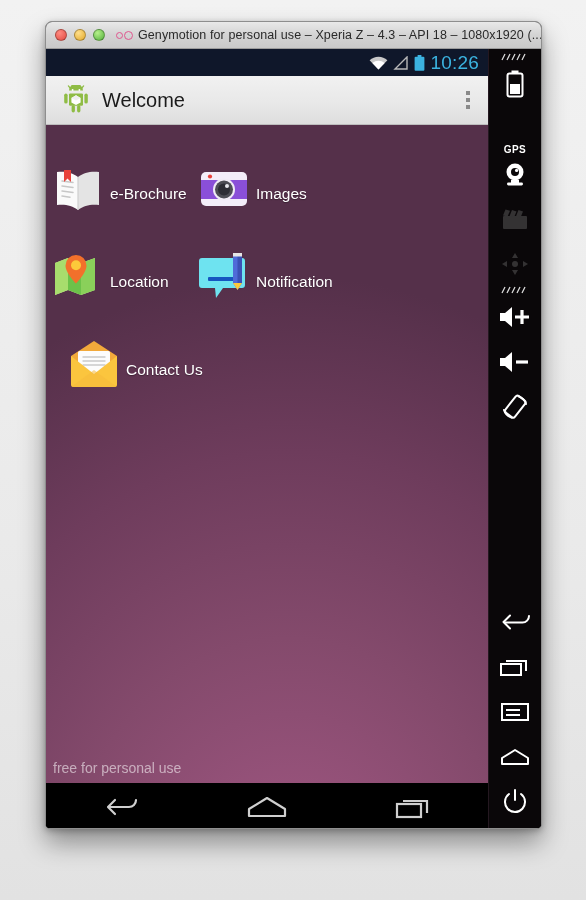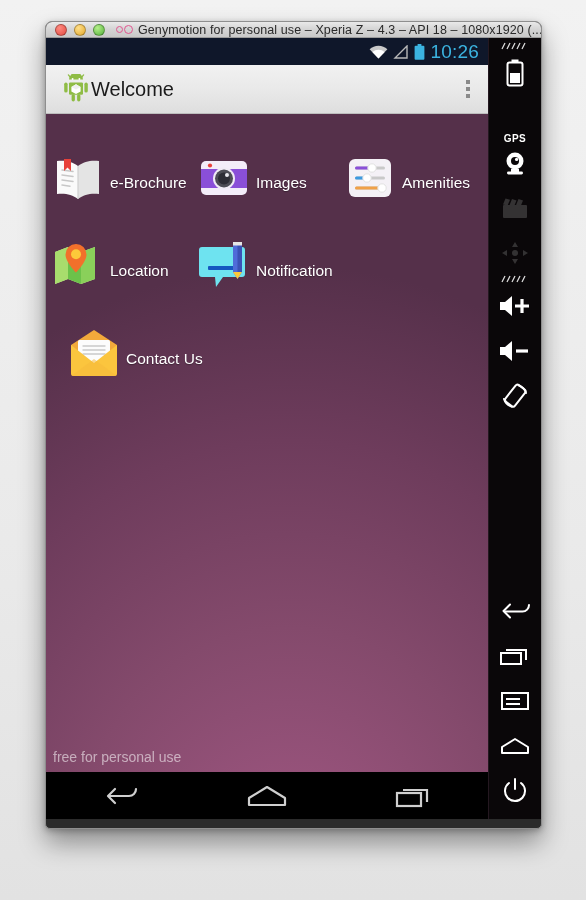--- a/index.html
+++ b/index.html
@@ -15,21 +15,21 @@
   
   .win{
     position:absolute; left:45px; top:21px; width:497px; height:808px;
     border-radius:7px 7px 5px 5px;
     background:#2b2b2b;
     box-shadow:0 14px 26px rgba(0,0,0,.38), 0 2px 6px rgba(0,0,0,.25);
     overflow:hidden;
     border:1px solid #8e8e8e;
   }
   .titlebar{
-    position:relative; height:16px; width:100%;
+    position:relative; height:27px; width:100%;
     background:linear-gradient(180deg,#e9e9e9 0%,#d4d4d4 48%,#c9c9c9 100%);
     border-bottom:1px solid #9c9c9c;
     display:flex; align-items:center;
   }
   .lights{ display:flex; gap:7px; margin-left:9px; }
   .lt{ width:12px; height:12px; border-radius:50%; border:1px solid rgba(0,0,0,.28); }
   .lt.r{ background:radial-gradient(circle at 35% 30%,#ff8a80,#e24b41); }
   .lt.y{ background:radial-gradient(circle at 35% 30%,#ffdf8a,#e3a92c); }
   .lt.g{ background:radial-gradient(circle at 35% 30%,#b6f08a,#52b03b); }
   .gmlogo{ margin-left:11px; display:flex; align-items:center; gap:1px; }
@@ -54,21 +54,21 @@
   .ico-wifi{ width:19px; height:14px; position:relative; }
   .ico-sig{ width:16px; height:14px; }
   .ico-batt{ width:11px; height:16px; }
 
   
   .actionbar{
     height:49px; background:linear-gradient(180deg,#f1f1f1 0%,#e9e9e9 52%,#dedede 100%);
     border-bottom:1px solid #bdbdbd;
     display:flex; align-items:center; padding:0 0 0 15px; position:relative;
   }
-  .ab-title{ font-size:20px; color:#1b1b1b; font-weight:400; }
+  .ab-title{ font-size:20px; color:#1b1b1b; margin-left:11px; font-weight:400; }
   .overflow{ position:absolute; right:18px; top:50%; transform:translateY(-50%);
     display:flex; flex-direction:column; gap:3px; cursor:pointer; }
   .overflow b{ display:block; width:4px; height:4px; background:#8a8a8a; }
 
   
   .content{
     position:relative; height:658px;
     background:
       radial-gradient(120% 95% at 55% 118%, #a45b84 0%, #96527a 18%, #844a6c 42%, #6e3c5c 72%, #55304a 100%);
     overflow:hidden;
@@ -205,37 +205,20 @@
                     <circle cx="17" cy="18.5" r="2.1" fill="#e8413a"></circle>
                     <circle cx="31" cy="31.5" r="11" fill="#f0ebf5"></circle>
                     <circle cx="31" cy="31.5" r="9" fill="#4d4d55"></circle>
                     <circle cx="31" cy="31.5" r="6" fill="#2d2d35"></circle>
                     <circle cx="34" cy="28" r="2" fill="#e8e8ee"></circle>
                   </svg>
                 </span>
                 <span class="clabel">Images</span>
               </div>
 
-              <div class="cell">
-                <span class="iconbox">
-                  <svg width="62" height="62" viewBox="0 0 62 62">
-                    <rect x="10" y="12" width="42" height="38" rx="6" fill="#f4f1f6"></rect>
-                    <rect x="16" y="19.5" width="30" height="3" rx="1.5" fill="#c9c9c9"></rect>
-                    <rect x="16" y="19.5" width="15" height="3" rx="1.5" fill="#8a4fd8"></rect>
-                    <circle cx="33" cy="21" r="4.2" fill="#fff" stroke="#e2e2e2" stroke-width="1"></circle>
-                    <rect x="16" y="29.5" width="30" height="3" rx="1.5" fill="#c9c9c9"></rect>
-                    <rect x="16" y="29.5" width="10" height="3" rx="1.5" fill="#3b9ae0"></rect>
-                    <circle cx="28" cy="31" r="4.2" fill="#fff" stroke="#e2e2e2" stroke-width="1"></circle>
-                    <rect x="16" y="39.5" width="30" height="3" rx="1.5" fill="#c9c9c9"></rect>
-                    <rect x="16" y="39.5" width="25" height="3" rx="1.5" fill="#f0a148"></rect>
-                    <circle cx="43" cy="41" r="4.2" fill="#fff" stroke="#e2e2e2" stroke-width="1"></circle>
-                  </svg>
-                </span>
-                <span class="clabel">Amenities</span>
-              </div>
             </div>
 
             <div class="row" style="margin-top:14px;">
               <div class="cell">
                 <span class="iconbox">
                   <svg width="62" height="62" viewBox="0 0 62 62">
                     <path d="M8 17 L21 12 L34 17 L48 12 L48 44 L34 49 L21 44 L8 49 Z" fill="#cdeda0"></path>
                     <path d="M21 12 L21 44 L34 49 L34 17 Z" fill="#6cc24a"></path>
                     <path d="M8 17 L8 49 L21 44 L21 12 Z" fill="#a8dd6d"></path>
                     <path d="M34 17 L34 49 L48 44 L48 12 Z" fill="#8ad05a"></path>

